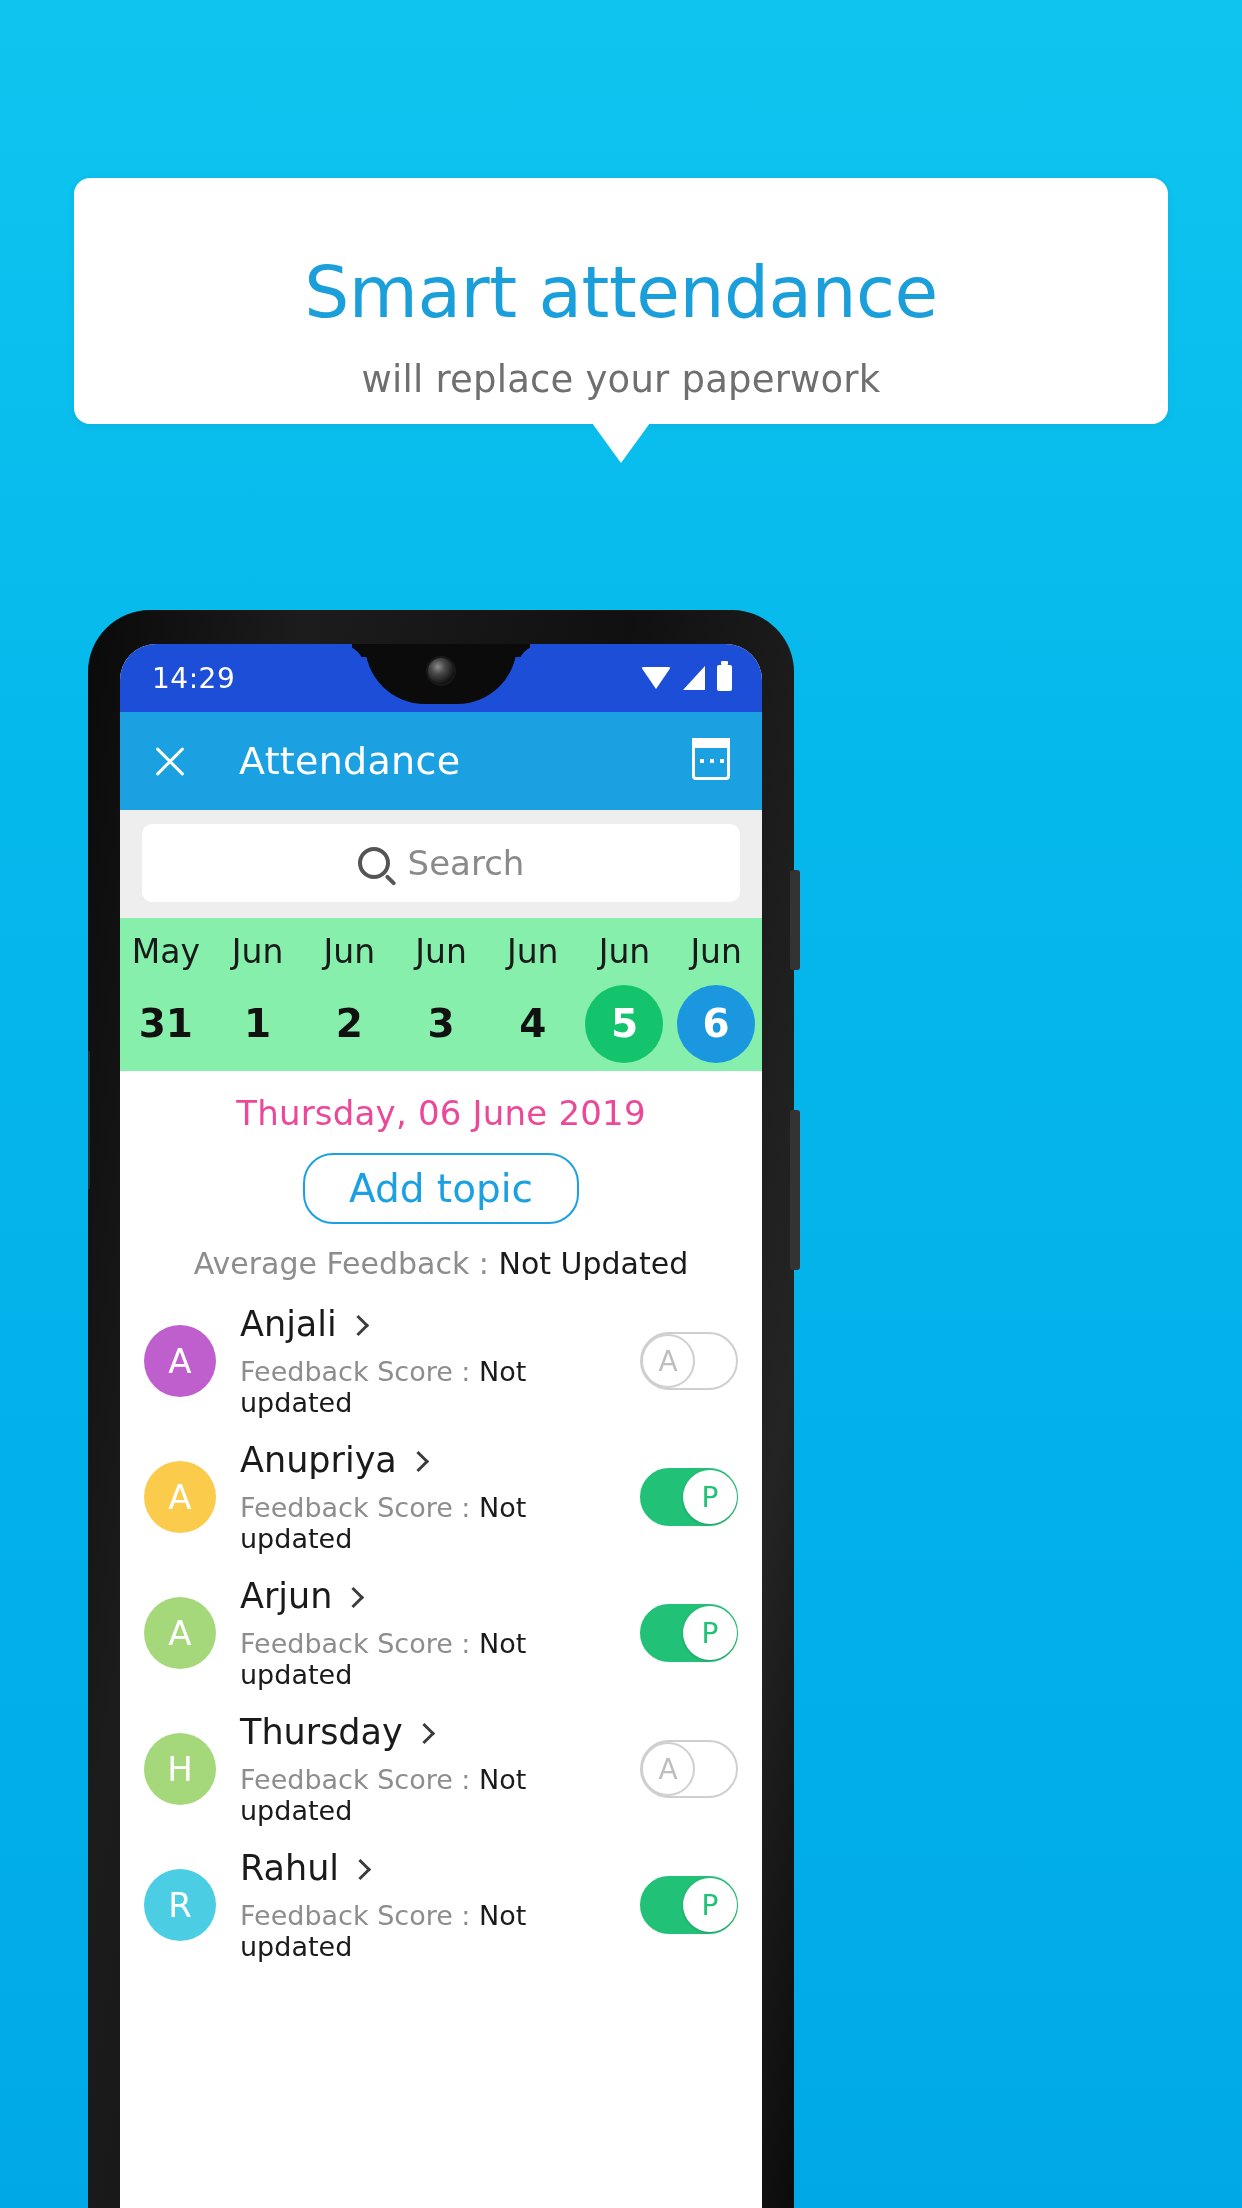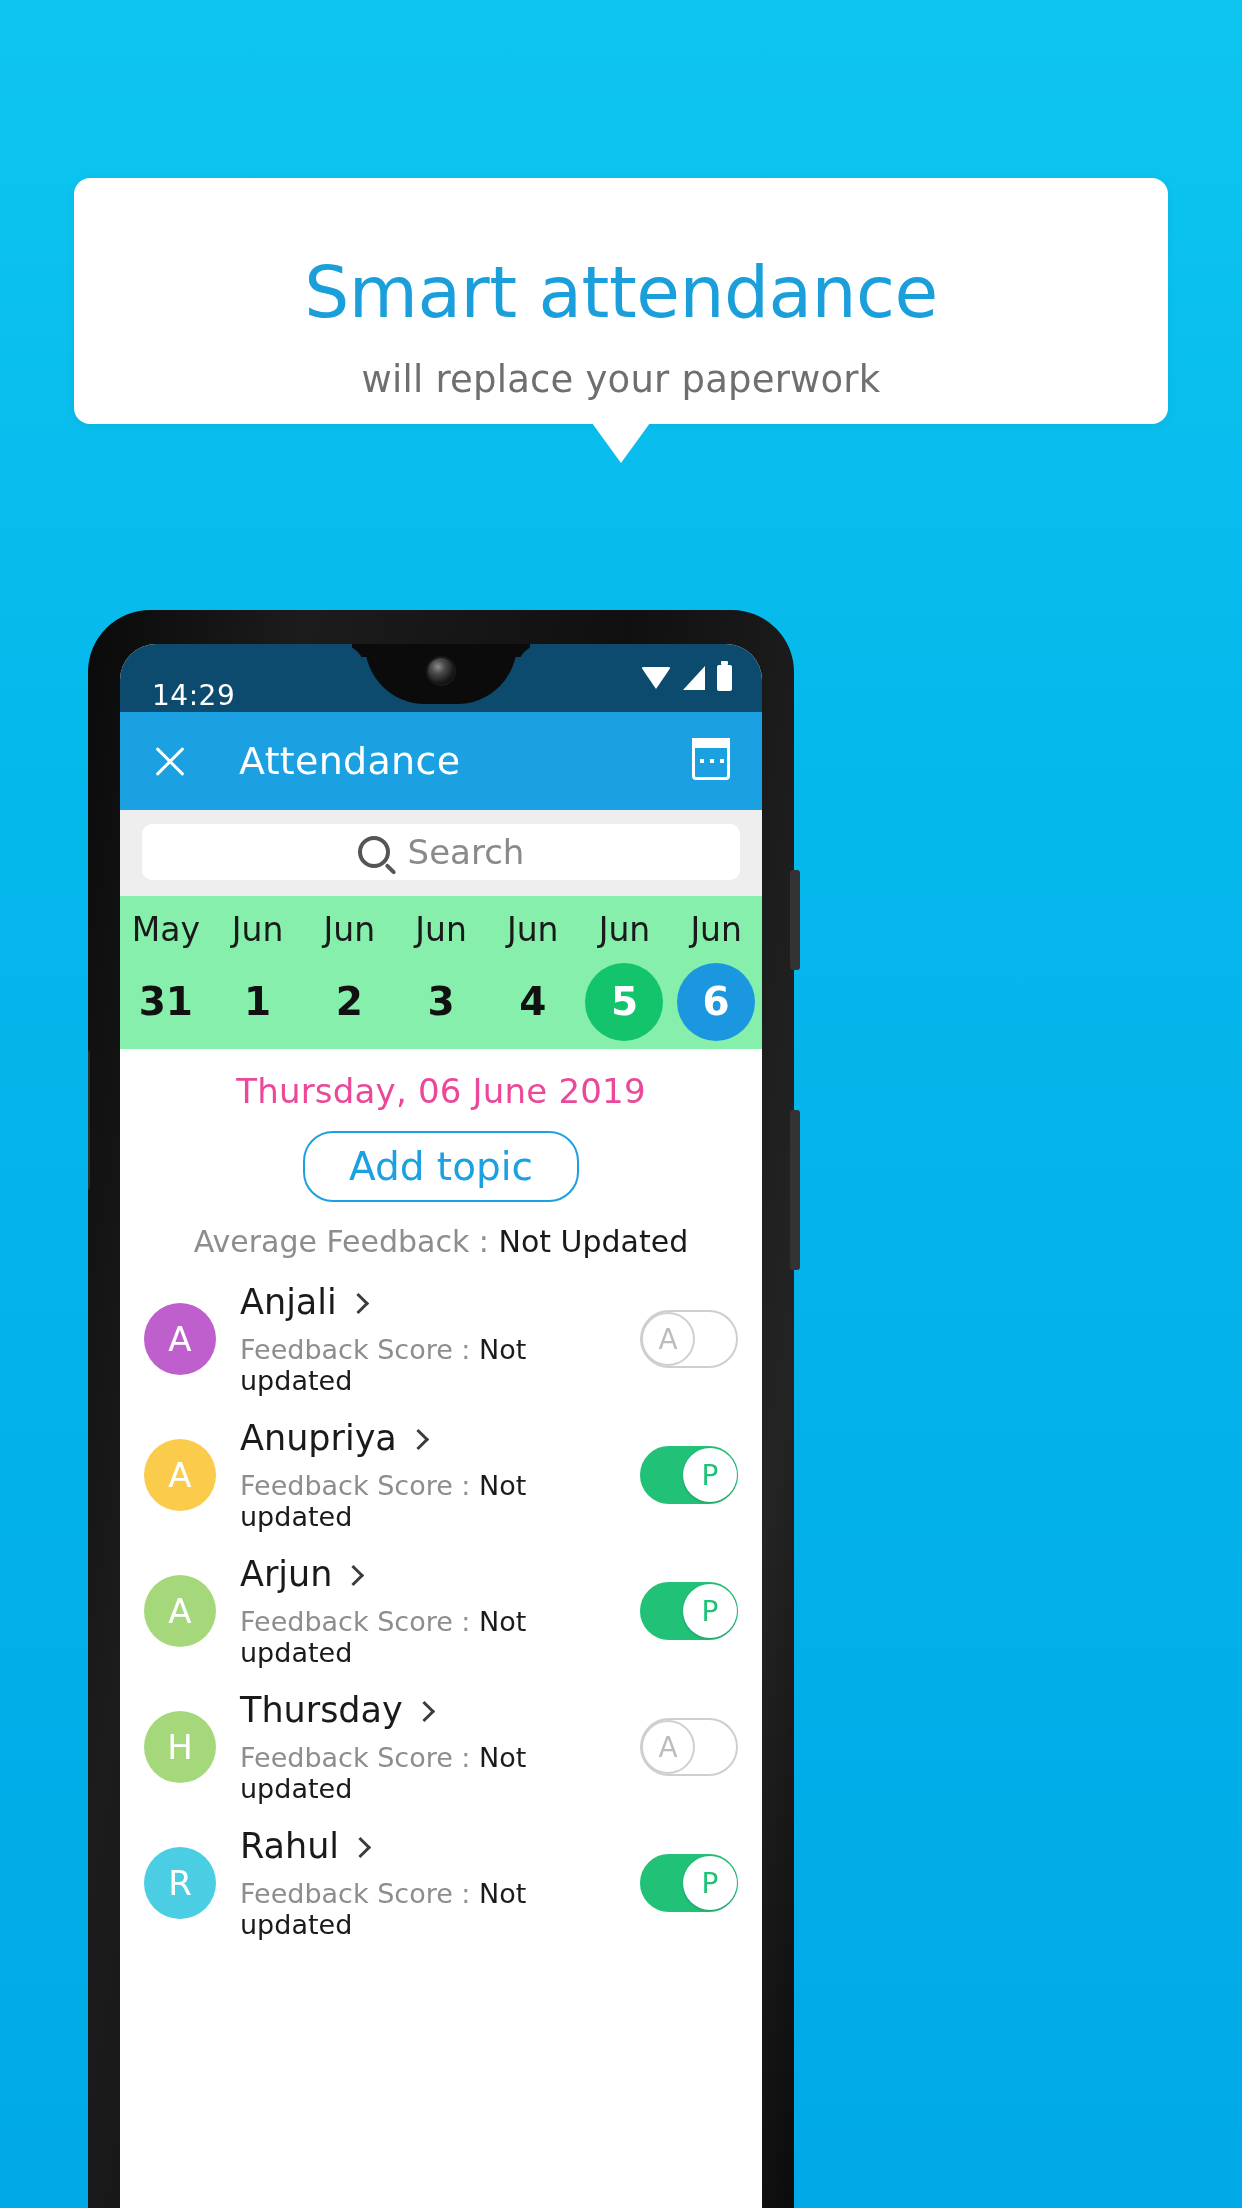--- a/index.html
+++ b/index.html
@@ -101,23 +101,23 @@
     border-radius: 3px;
   }
   .side-btn.right-a { left: 702px; top: 260px; width: 10px; height: 100px; background:#333; }
   .side-btn.right-b { left: 702px; top: 500px; width: 10px; height: 160px; background:#333; }
   .side-btn.left-a  { left: -8px;  top: 440px; width: 10px; height: 140px; background:#2e2e2e; }
 
   
   .statusbar {
     position: relative;
     height: 68px;
-    background: #0c4a6e;
-    display: flex;
-    align-items: flex-end;
+    background: #1d4ed8;
+    display: flex;
+    align-items: center;
     color: #ffffff;
   }
   .status-time {
     font-size: 28px;
     margin-left: 32px;
     letter-spacing: 0.5px;
     font-weight: 400;
   }
   .status-icons {
     position: absolute;
@@ -253,21 +253,21 @@
     background:#ffffff;
     box-shadow: 10px 0 0 #fff, 20px 0 0 #fff;
   }
 
   
   .search-zone {
     background: #eeeeee;
     padding: 14px 22px 16px 22px;
   }
   .search-box {
-    height: 56px;
+    height: 78px;
     background: #ffffff;
     border-radius: 10px;
     display: flex;
     align-items: center;
     justify-content: center;
     gap: 18px;
   }
   .mag {
     width: 24px; height: 24px;
     border: 4px solid #555;

